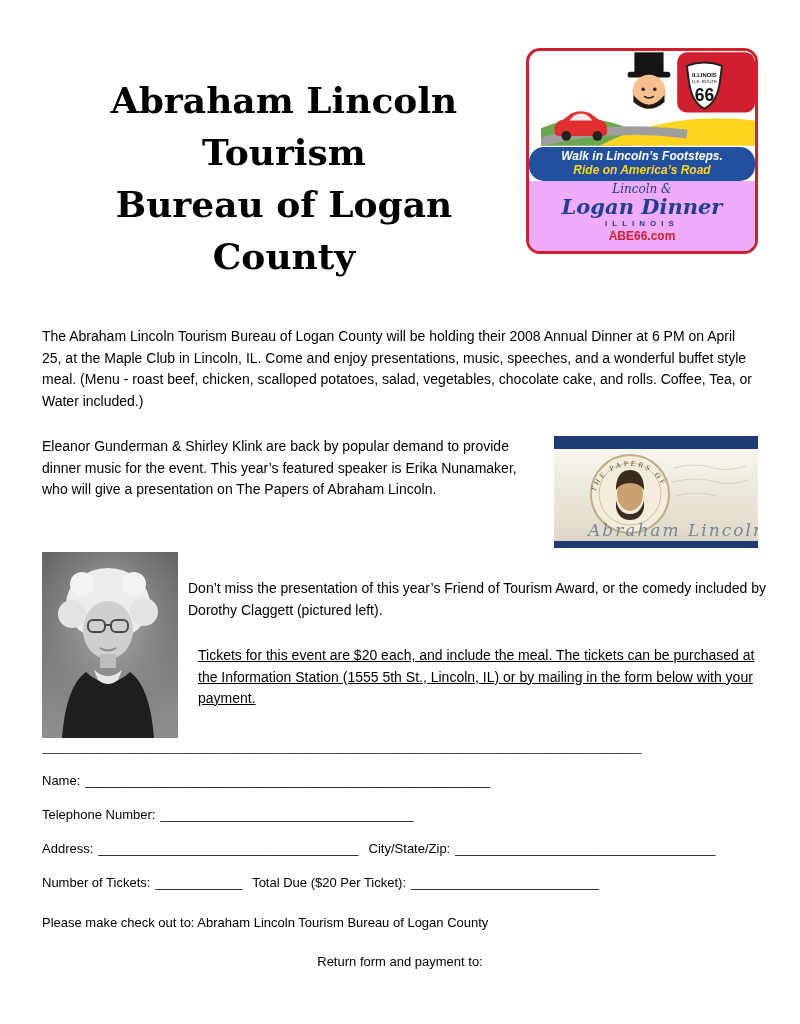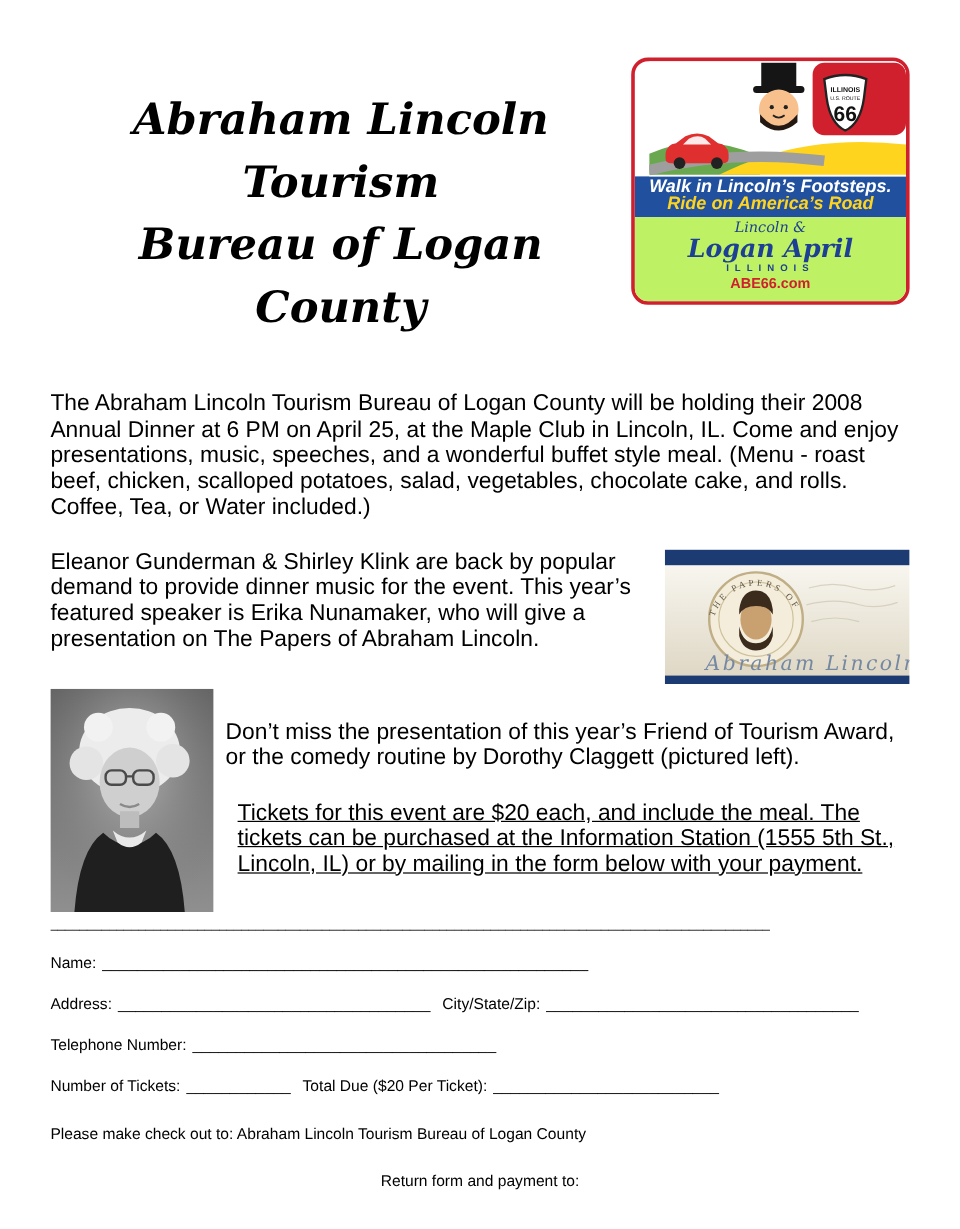--- a/index.html
+++ b/index.html
@@ -5,42 +5,42 @@
   html,body{margin:0;padding:0;background:#fff;}
   .page{
     width:800px;height:1024px;margin:0 auto;background:#fff;color:#000;
     font-family:"Liberation Sans",sans-serif;position:relative;
     box-sizing:border-box;padding:0 42px;overflow:hidden;
   }
   
   .header{display:flex;padding-top:48px;}
   .title{
     width:490px;text-align:center;padding-top:26px;
-    font-family:"DejaVu Serif",serif;font-style:italic;font-weight:bold;
+    font-family:"DejaVu Serif",serif;font-weight:bold;
     font-size:36px;line-height:52px;color:#000;
   }
   .logo-card{
     width:226px;height:200px;border:3px solid #d0202e;border-radius:14px;
     overflow:hidden;display:flex;flex-direction:column;flex:none;background:#fff;
   }
   .logo-top{position:relative;height:96px;background:#fff;margin-left:12px;}
   .logo-top svg{position:absolute;inset:0;width:100%;height:100%;}
   .logo-stripe{
-    height:32px;background:#20509e;text-align:center;font-size:15px;
-    line-height:14px;padding-top:2px;font-style:italic;font-weight:bold;
+    height:32px;background:#20509e;text-align:center;font-size:12px;
+    line-height:14px;padding-top:2px;font-style:italic;font-weight:bold;border-radius:15px;
   }
   .stripe-line1{color:#ffffff;}
   .stripe-line2{color:#ffd41e;}
-  .logo-bottom{flex:1;background:#bef264;text-align:center;padding-top:2px;}
+  .logo-bottom{flex:1;background:#f0abfc;text-align:center;padding-top:2px;}
   .lincoln-amp{font-family:"DejaVu Serif",serif;font-style:italic;font-size:12px;color:#1d3f94;line-height:13px;}
   .logan-county{font-family:"DejaVu Serif",serif;font-style:italic;font-weight:bold;font-size:21px;color:#1d3f94;line-height:22px;}
   .logo-illinois{font-size:8px;letter-spacing:5px;color:#1d3f94;font-weight:bold;line-height:12px;}
   .logo-url{font-size:12px;color:#d0202e;font-weight:bold;line-height:13px;}
   
-  .body-text{font-size:19px;line-height:21.5px;margin:0;}
+  .body-text{font-size:14px;line-height:21.5px;margin:0;}
   .intro{margin-top:44px;}
   .music-row{display:flex;margin-top:24px;gap:10px;}
   .music-text{width:502px;}
   .papers-logo{width:204px;height:112px;flex:none;}
   .photo-row{display:flex;margin-top:4px;gap:10px;}
   .photo{width:136px;height:186px;flex:none;}
   .photo-text{padding-top:26px;}
   .award-text{margin:0 0 24px 0;width:578px;}
   .tickets-text{margin:0 0 0 10px;width:566px;text-decoration:underline;}
   
@@ -92,21 +92,21 @@
             <text x="168" y="50" text-anchor="middle" font-size="18" font-weight="bold" fill="#111111">66</text>
           </g>
         </svg>
       </div>
       <div class="logo-stripe">
         <div class="stripe-line1">Walk in Lincoln’s Footsteps.</div>
         <div class="stripe-line2">Ride on America’s Road</div>
       </div>
       <div class="logo-bottom">
         <div class="lincoln-amp">Lincoln &amp;</div>
-        <div class="logan-county">Logan April</div>
+        <div class="logan-county">Logan Dinner</div>
         <div class="logo-illinois">ILLINOIS</div>
         <div class="logo-url">ABE66.com</div>
       </div>
     </div>
   </div>
 
   <p class="body-text intro">The Abraham Lincoln Tourism Bureau of Logan County will be holding their 2008 Annual Dinner at 6 PM on April 25, at the Maple Club in Lincoln, IL. Come and enjoy presentations, music, speeches, and a wonderful buffet style meal.  (Menu - roast beef, chicken, scalloped potatoes, salad, vegetables, chocolate cake, and rolls. Coffee, Tea, or Water included.)</p>
 
   <div class="music-row">
     <p class="body-text music-text">Eleanor Gunderman &amp; Shirley Klink are back by popular demand to provide dinner music for the event.  This year’s featured speaker is Erika Nunamaker, who will give a presentation on The Papers of Abraham Lincoln.</p>
@@ -168,37 +168,37 @@
           <rect x="69" y="68" width="17" height="12" rx="5"></rect>
           <line x1="63" y1="73" x2="69" y2="73"></line>
         </g>
         <path d="M58,96 q8,5 16,0" stroke="#8a8a8a" stroke-width="2" fill="none"></path>
         <rect x="58" y="102" width="16" height="14" fill="#bdbdbd"></rect>
         <path d="M20,186 q4,-52 24,-66 q10,10 22,10 q12,0 22,-10 q20,14 24,66 z" fill="#1f1f1f"></path>
         <path d="M52,118 q14,12 28,0 l-4,10 q-10,8 -20,0 z" fill="#e8e8e8"></path>
       </svg>
     </div>
     <div class="photo-text">
-      <p class="body-text award-text">Don’t miss the presentation of this year’s Friend of Tourism Award, or the comedy routine by Dorothy Claggett (pictured left).</p>
+      <p class="body-text award-text">Don’t miss the presentation of this year’s Friend of Tourism Award, or the comedy included by Dorothy Claggett (pictured left).</p>
       <p class="body-text tickets-text">Tickets for this event are $20 each, and include the meal.  The tickets can be purchased at the Information Station (1555 5th St., Lincoln, IL) or by mailing in the form below with your payment.</p>
     </div>
   </div>
 
   <div class="separator">__________________________________________________________________________________________________</div>
 
   <div class="form-line">
     <span class="flabel">Name:</span><span class="blank">________________________________________________________</span>
   </div>
 
   <div class="form-line">
+    <span class="flabel">Telephone Number:</span><span class="blank">___________________________________</span>
+  </div>
+
+  <div class="form-line">
     <span class="flabel">Address:</span><span class="blank">____________________________________</span><span class="flabel mid-gap">City/State/Zip:</span><span class="blank">____________________________________</span>
-  </div>
-
-  <div class="form-line">
-    <span class="flabel">Telephone Number:</span><span class="blank">___________________________________</span>
   </div>
 
   <div class="form-line">
     <span class="flabel">Number of Tickets:</span><span class="blank">____________</span><span class="flabel mid-gap">Total Due ($20 Per Ticket):</span><span class="blank">__________________________</span>
   </div>
 
   <div class="center-note">Please make check out to: Abraham Lincoln Tourism Bureau of Logan County</div>
 
   <div class="return-block">
     <div>Return form and payment to:</div>

